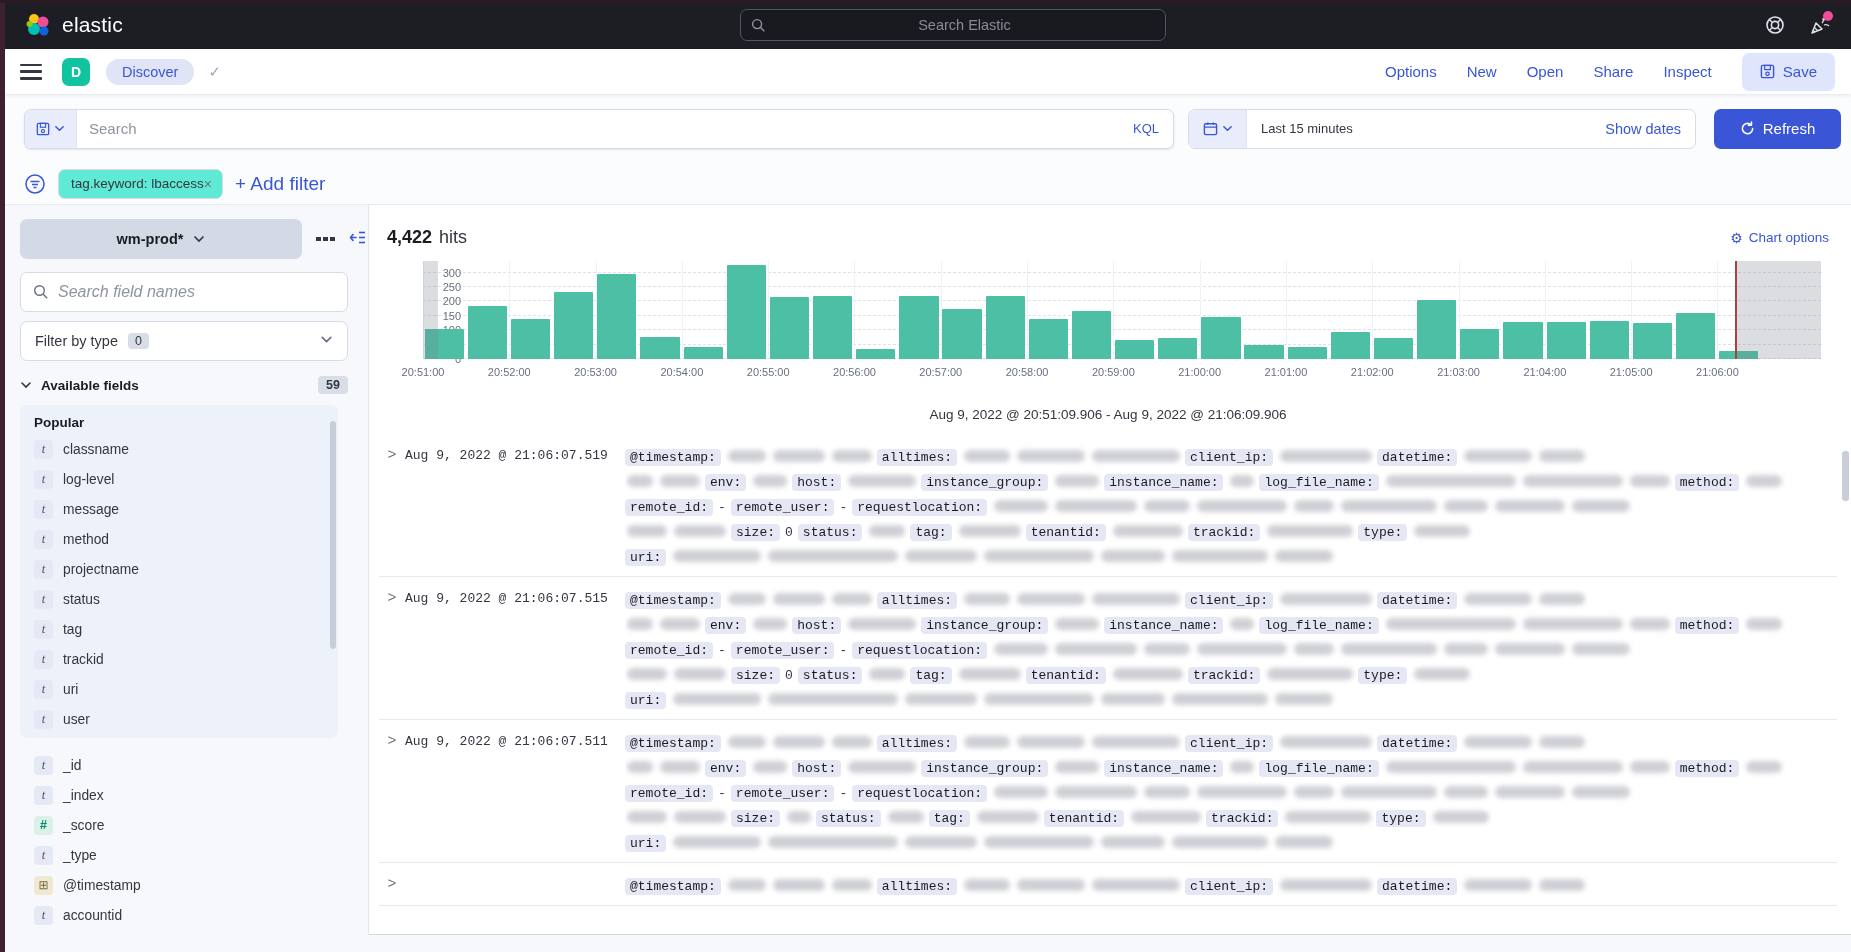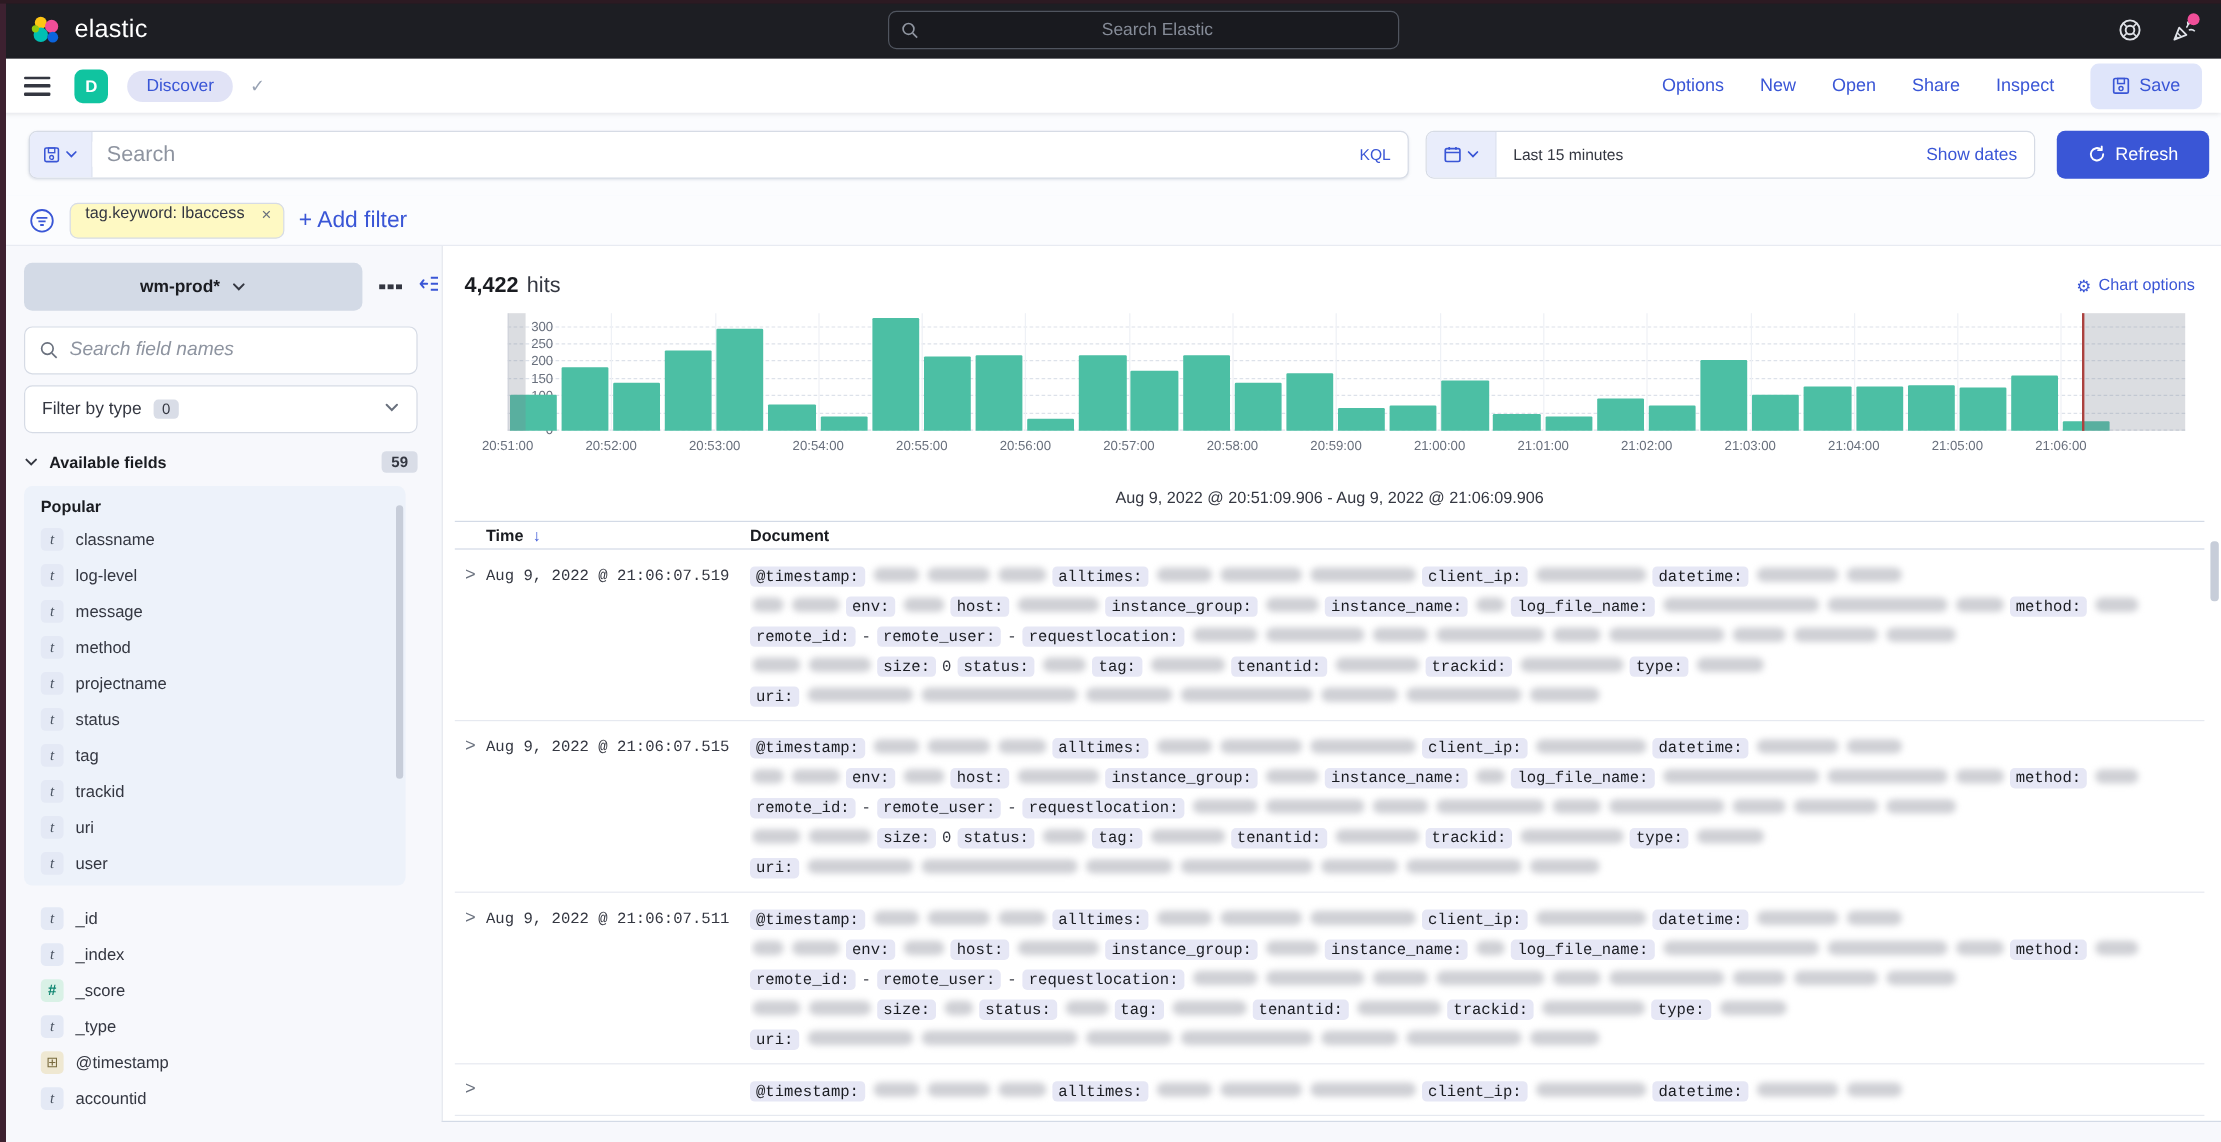--- a/index.html
+++ b/index.html
@@ -36,36 +36,36 @@
   .nav-link { color:#3a56d6; font-size:15px; cursor:pointer; }
   .save-btn { background:#dfe5fa; color:#3a56d6; font-size:15px; font-weight:500; border:none; border-radius:7px;
     height:38px; padding:0 18px; display:flex; align-items:center; gap:8px; cursor:pointer; font-family:inherit; }
 
   
   .querybar { height:69px; background:#fbfcfe; display:flex; align-items:center; padding:0 10px 0 24px; gap:14px; }
   .qsearch { flex:none; width:1150px; height:40px; background:#fff; border:1px solid #d6dbe5; border-radius:7px;
     box-shadow:0 1px 2px rgba(152,162,179,.25); display:flex; align-items:center; overflow:hidden; }
   .qseg { width:52px; height:100%; background:#e9edfb; display:flex; align-items:center; justify-content:center; gap:4px;
     border-right:1px solid #dfe3ef; cursor:pointer; }
-  .qsearch input { flex:1; border:none; outline:none; font-size:18px; padding:0 12px; font-family:inherit; color:#343741; }
+  .qsearch input { flex:1; border:none; outline:none; font-size:15px; padding:0 12px; font-family:inherit; color:#343741; }
   .qsearch input::placeholder { color:#8e94a0; }
   .kql { color:#3a56d6; font-size:13px; font-weight:500; padding:0 14px; cursor:pointer; }
   .datebox { flex:none; width:508px; height:40px; background:#fff; border:1px solid #d6dbe5; border-radius:7px;
     display:flex; align-items:center; overflow:hidden; }
   .dateseg { width:58px; height:100%; background:#e9edfb; display:flex; align-items:center; justify-content:center; gap:4px;
     border-right:1px solid #dfe3ef; cursor:pointer; }
   .datetext { flex:1; font-size:13px; color:#343741; padding-left:14px; cursor:pointer; }
   .showdates { color:#3a56d6; font-size:14.5px; padding-right:14px; cursor:pointer; }
   .refresh-btn { margin-left:4px; background:#3a56d6; color:#fff; border:none; border-radius:7px; height:40px; width:132px;
     font-size:15px; font-weight:500; display:flex; align-items:center; justify-content:center; gap:8px; cursor:pointer; font-family:inherit; }
 
   
   .filterbar { height:42px; background:#fbfcfe; display:flex; align-items:center; padding:0 24px; gap:12px;
     border-bottom:1px solid #e8ebf2; }
-  .fchip { display:flex; gap:14px; background:#fef9c3; border:1px solid #d6dbe5; border-radius:7px;
+  .fchip { display:flex; align-items:center; gap:0; background:#5eead4; border:1px solid #d6dbe5; border-radius:7px;
     height:30px; padding:0 10px 0 12px; font-size:13.5px; color:#343741; cursor:pointer; }
   .fchip .x { color:#69707d; font-size:14px; cursor:pointer; }
   .addfilter { color:#3a56d6; font-size:19px; font-weight:500; cursor:pointer; }
 
   
   .content { display:flex; height:747px; }
 
   
   .sidebar { position:relative; width:368px; background:#f7f8fc; padding:14px 0 0 20px; flex:none; }
   .idx-btn { width:282px; height:40px; background:#d3dae6; border:none; border-radius:7px; font-size:14.5px; font-weight:bold;
@@ -482,28 +482,20 @@
           <div class="bar" style="left: 92.7126%; width: 2.80642%; height: 8.23529%; background: rgb(76, 191, 164);"></div>
           <div class="ovl" style="left: 0px; width: 1.08025%;"></div>
           <div class="nowline" style="left: 93.8272%; background: rgb(189, 39, 30);"></div>
           <div class="ovl" style="left: 93.8272%; right: 0px;"></div>
         </div>
     </div>
 
     <div class="caption">Aug 9, 2022 @ 20:51:09.906 - Aug 9, 2022 @ 21:06:09.906</div>
 
     <div class="dtable">
-      <div class="thead">
-        <span></span>
-        <span>
-          <span>Time</span>
-          <span class="sort">↓</span>
-        </span>
-        <span>Document</span>
-      </div>
       <div id="rows">
           <div class="docrow">
             <span class="expand">&gt;</span>
             <div class="rtime">Aug 9, 2022 @ 21:06:07.519</div>
             <div class="rdoc">
               <div class="dline"><span class="pill">@timestamp:</span><span class="blurval" style="width: 38px;"></span><span class="blurval" style="width: 52px;"></span><span class="blurval" style="width: 40px;"></span><span class="pill">alltimes:</span><span class="blurval" style="width: 46px;"></span><span class="blurval" style="width: 68px;"></span><span class="blurval" style="width: 88px;"></span><span class="pill">client_ip:</span><span class="blurval" style="width: 92px;"></span><span class="pill">datetime:</span><span class="blurval" style="width: 68px;"></span><span class="blurval" style="width: 46px;"></span></div>
               <div class="dline"><span class="blurval" style="width: 26px;"></span><span class="blurval" style="width: 40px;"></span><span class="pill">env:</span><span class="blurval" style="width: 34px;"></span><span class="pill">host:</span><span class="blurval" style="width: 68px;"></span><span class="pill">instance_group:</span><span class="blurval" style="width: 44px;"></span><span class="pill">instance_name:</span><span class="blurval" style="width: 24px;"></span><span class="pill">log_file_name:</span><span class="blurval" style="width: 130px;"></span><span class="blurval" style="width: 100px;"></span><span class="blurval" style="width: 40px;"></span><span class="pill">method:</span><span class="blurval" style="width: 36px;"></span></div>
               <div class="dline"><span class="pill">remote_id:</span><span class="plain">-</span><span class="pill">remote_user:</span><span class="plain">-</span><span class="pill">requestlocation:</span><span class="blurval" style="width: 54px;"></span><span class="blurval" style="width: 82px;"></span><span class="blurval" style="width: 46px;"></span><span class="blurval" style="width: 90px;"></span><span class="blurval" style="width: 40px;"></span><span class="blurval" style="width: 96px;"></span><span class="blurval" style="width: 44px;"></span><span class="blurval" style="width: 70px;"></span><span class="blurval" style="width: 58px;"></span></div>
               <div class="dline"><span class="blurval" style="width: 40px;"></span><span class="blurval" style="width: 52px;"></span><span class="pill">size:</span><span class="plain">0</span><span class="pill">status:</span><span class="blurval" style="width: 36px;"></span><span class="pill">tag:</span><span class="blurval" style="width: 62px;"></span><span class="pill">tenantid:</span><span class="blurval" style="width: 70px;"></span><span class="pill">trackid:</span><span class="blurval" style="width: 86px;"></span><span class="pill">type:</span><span class="blurval" style="width: 56px;"></span></div>
               <div class="dline"><span class="pill">uri:</span><span class="blurval" style="width: 88px;"></span><span class="blurval" style="width: 130px;"></span><span class="blurval" style="width: 72px;"></span><span class="blurval" style="width: 110px;"></span><span class="blurval" style="width: 64px;"></span><span class="blurval" style="width: 96px;"></span><span class="blurval" style="width: 58px;"></span></div>

